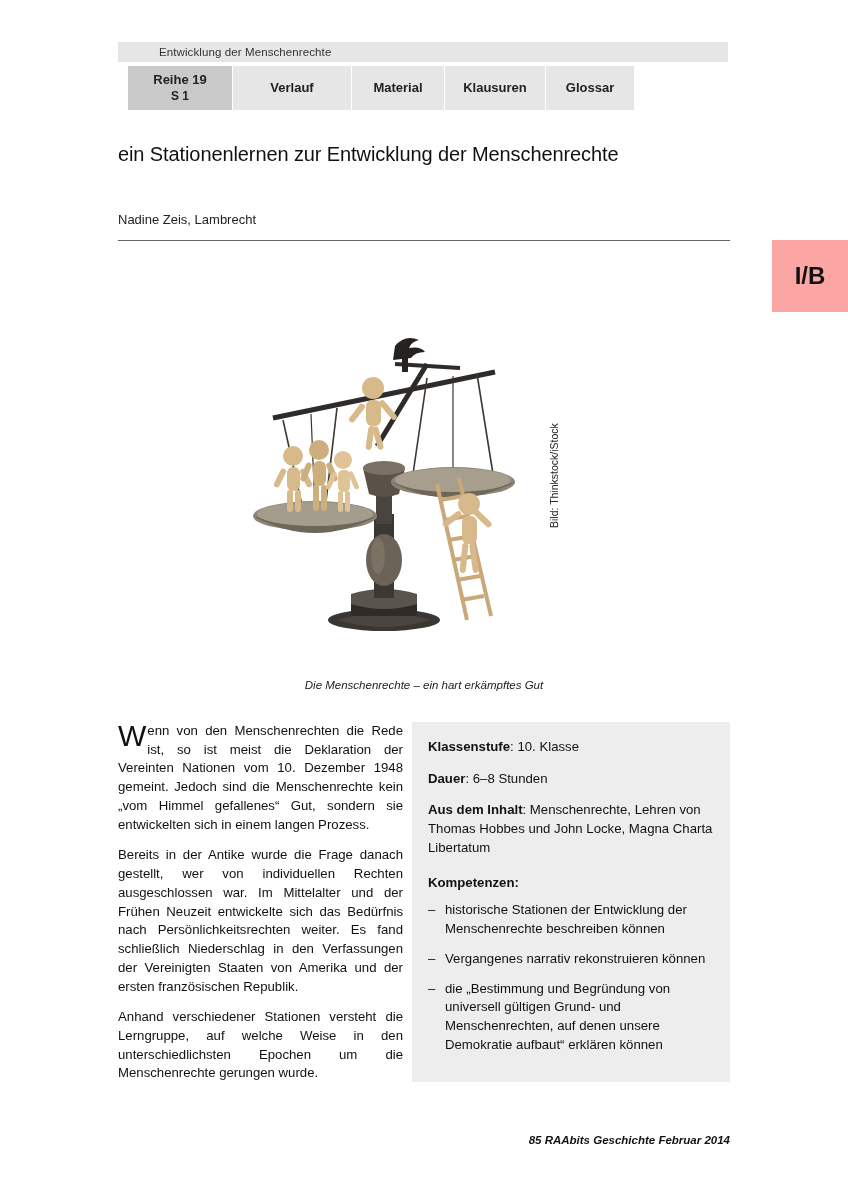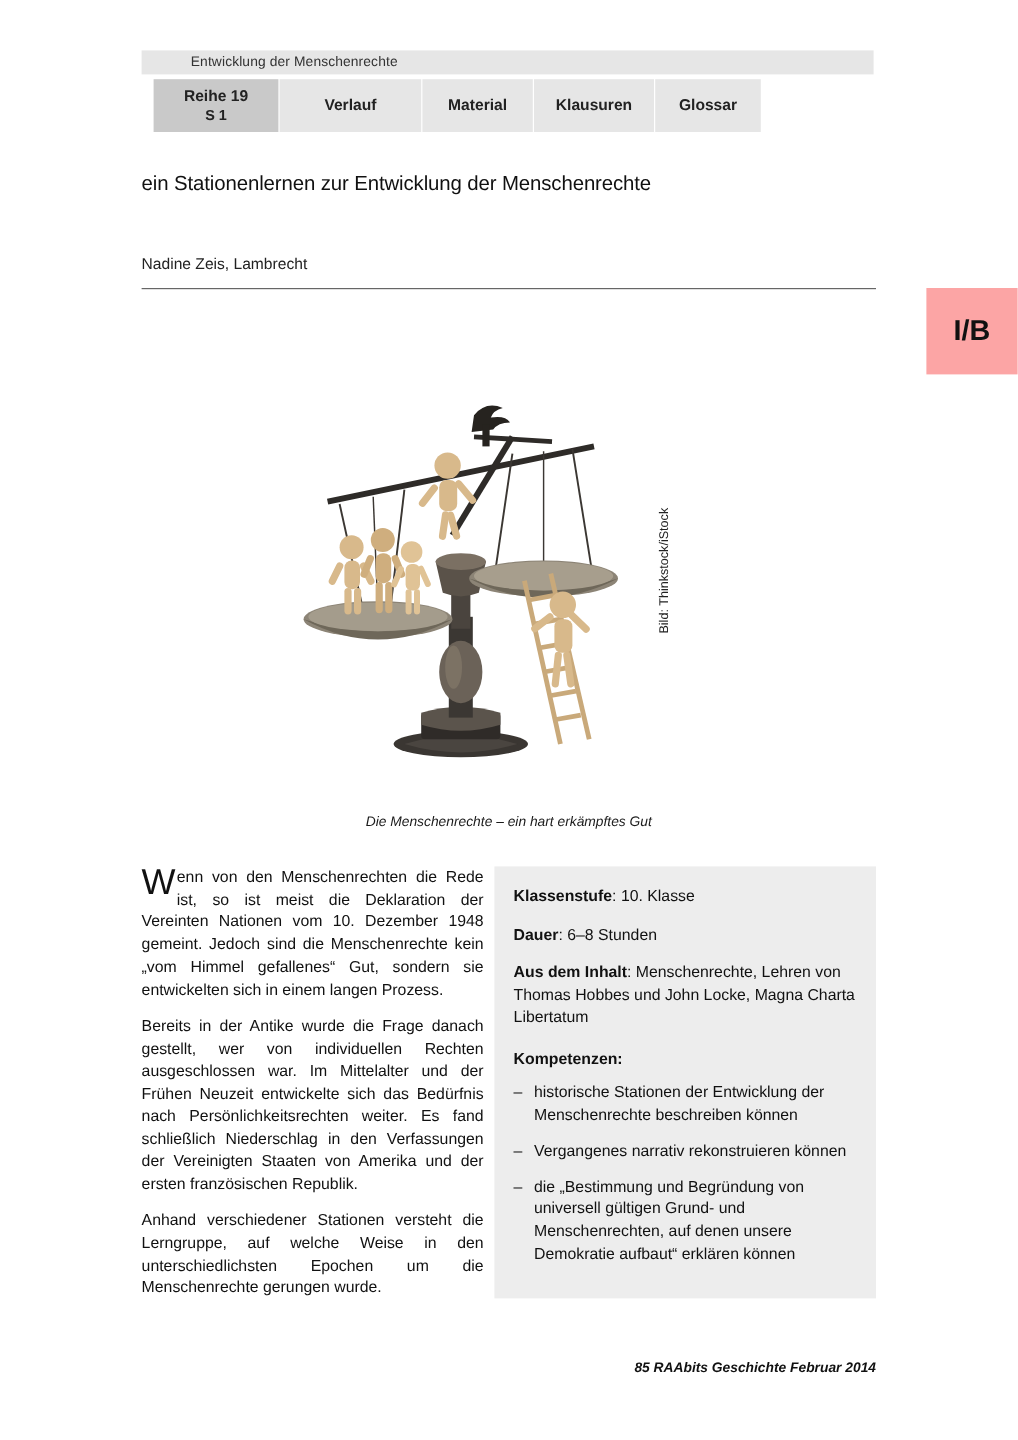--- a/index.html
+++ b/index.html
@@ -100,21 +100,21 @@
     top: 135px;
     width: 612px;
   }
   .title-line1 {
     font-size: 20.5px;
     font-weight: bold;
     color: #111;
     letter-spacing: -0.1px;
   }
   .title-line2 {
-    font-size: 17px;
+    font-size: 20px;
     color: #111;
     margin-top: 8px;
     letter-spacing: -0.1px;
   }
   .author {
     position: absolute;
     left: 118px;
     top: 212px;
     font-size: 13px;
     color: #222;

